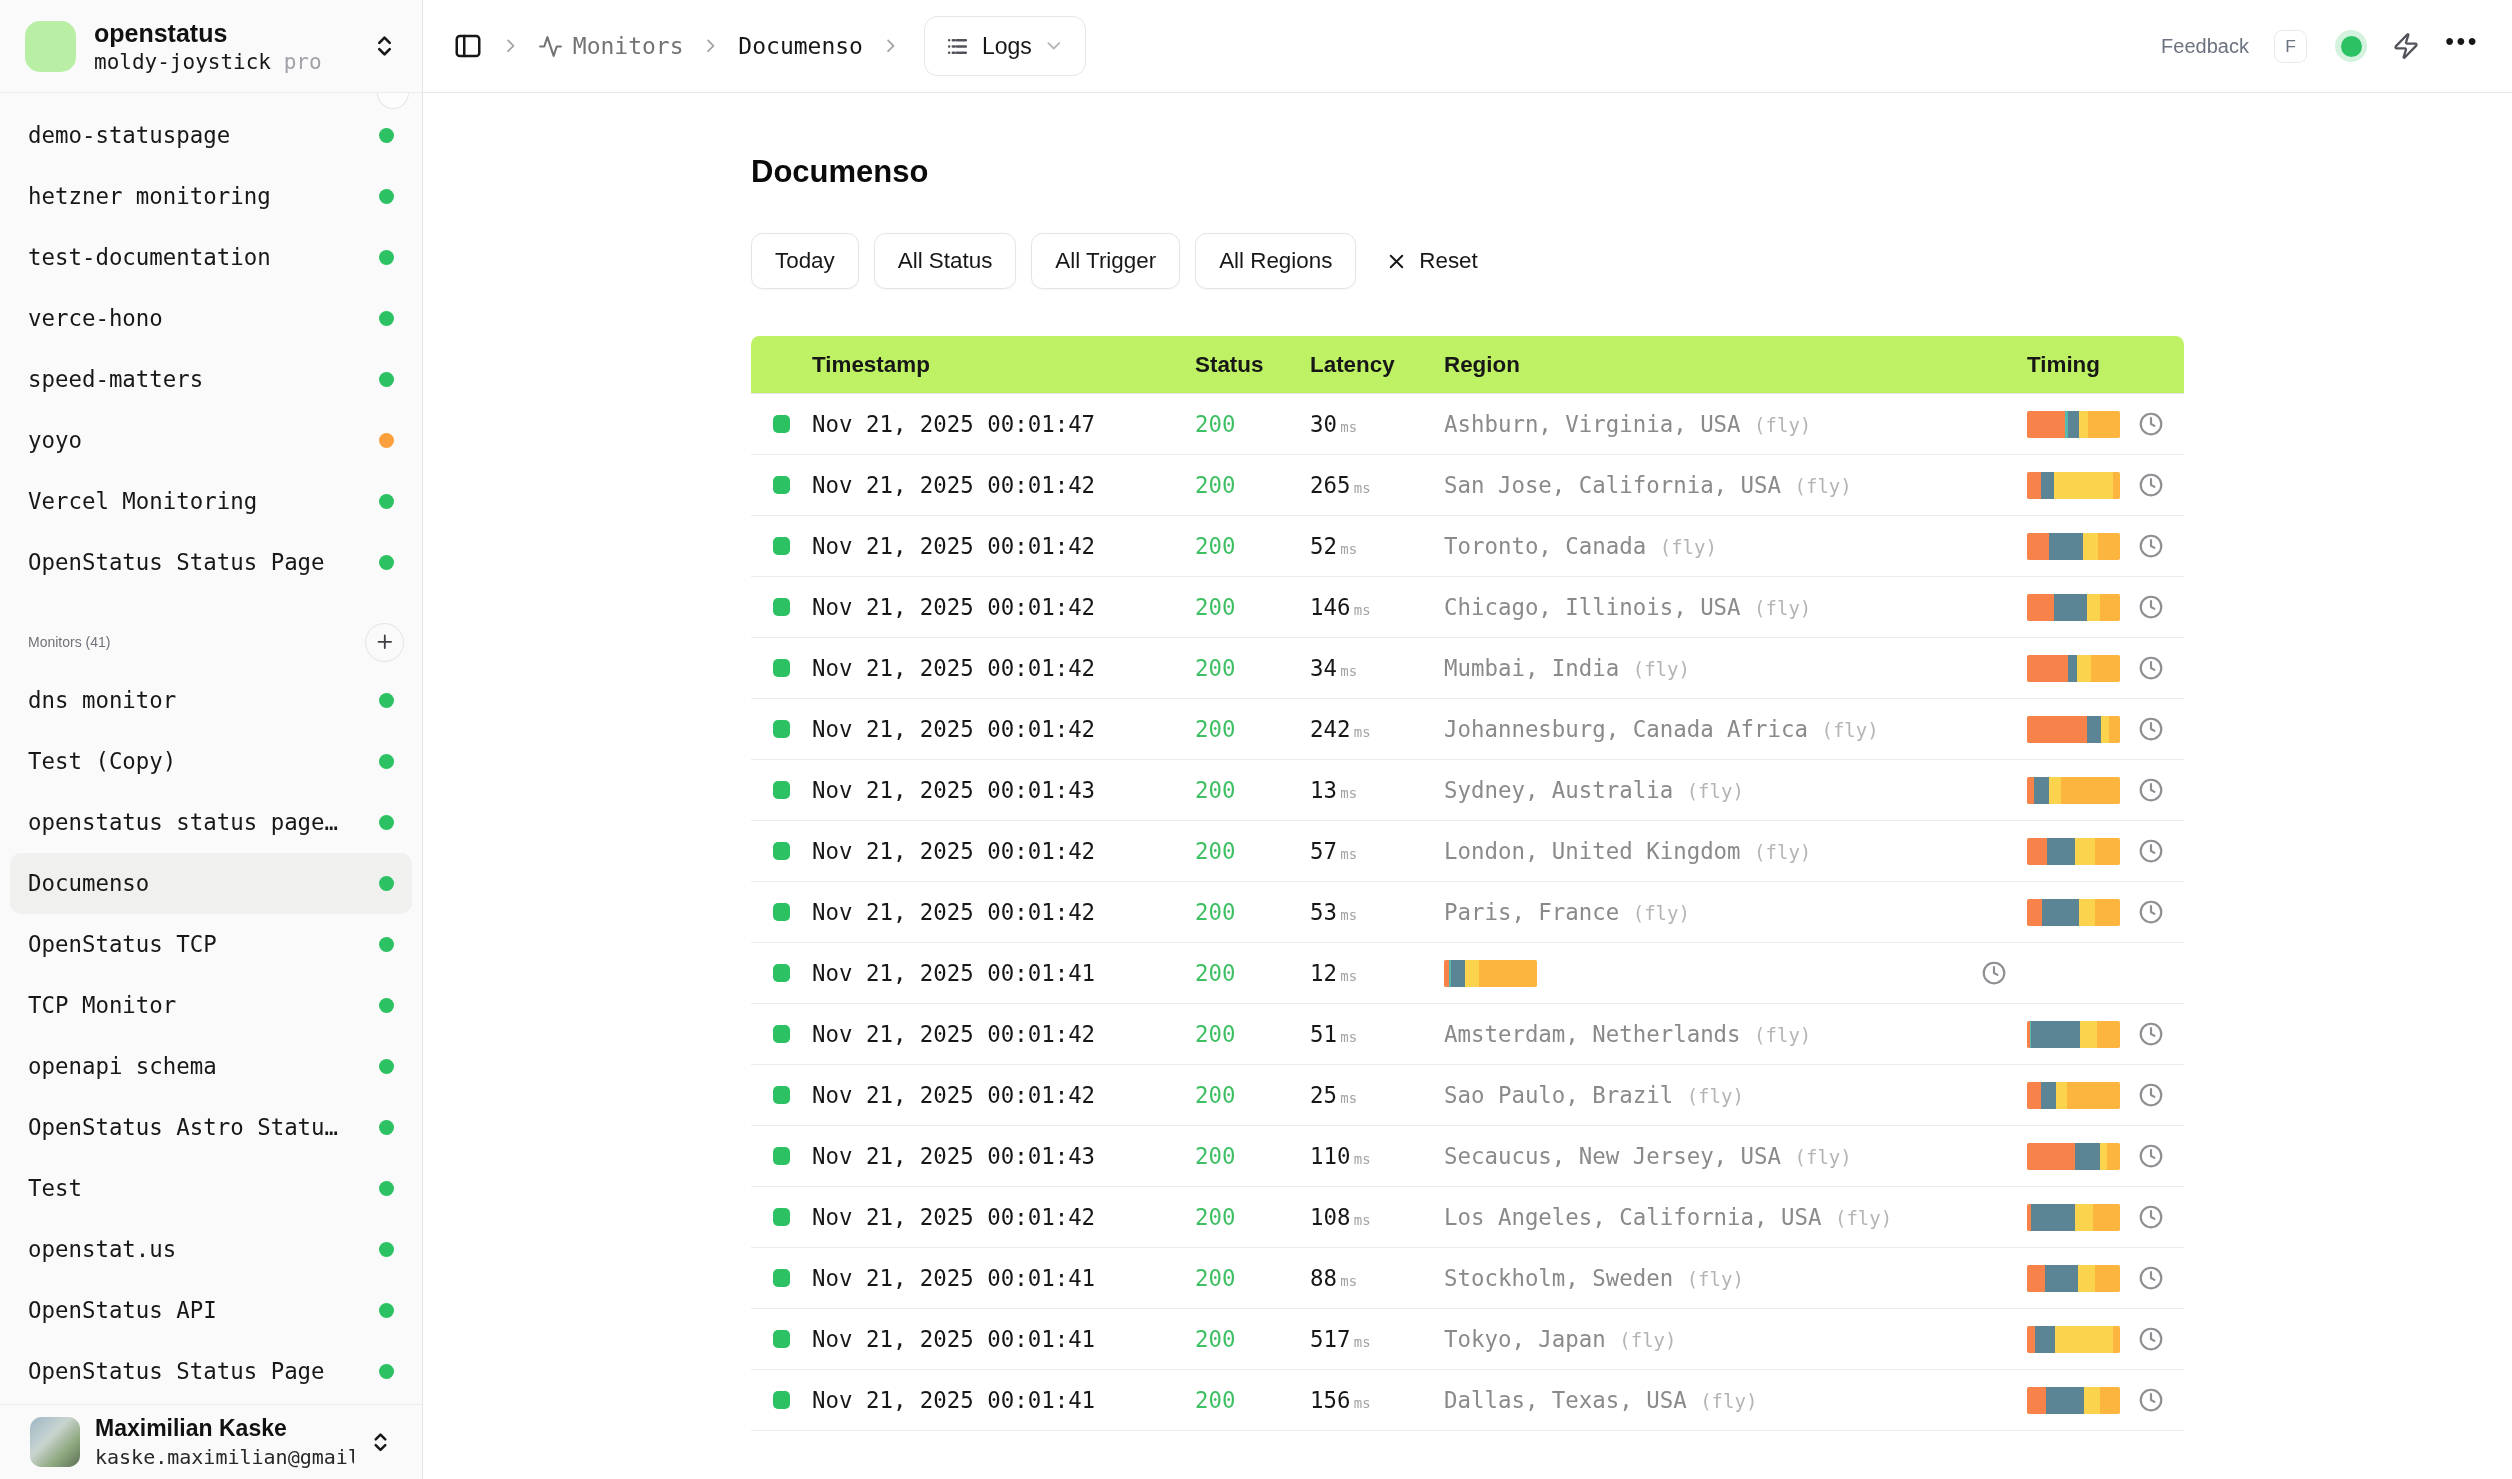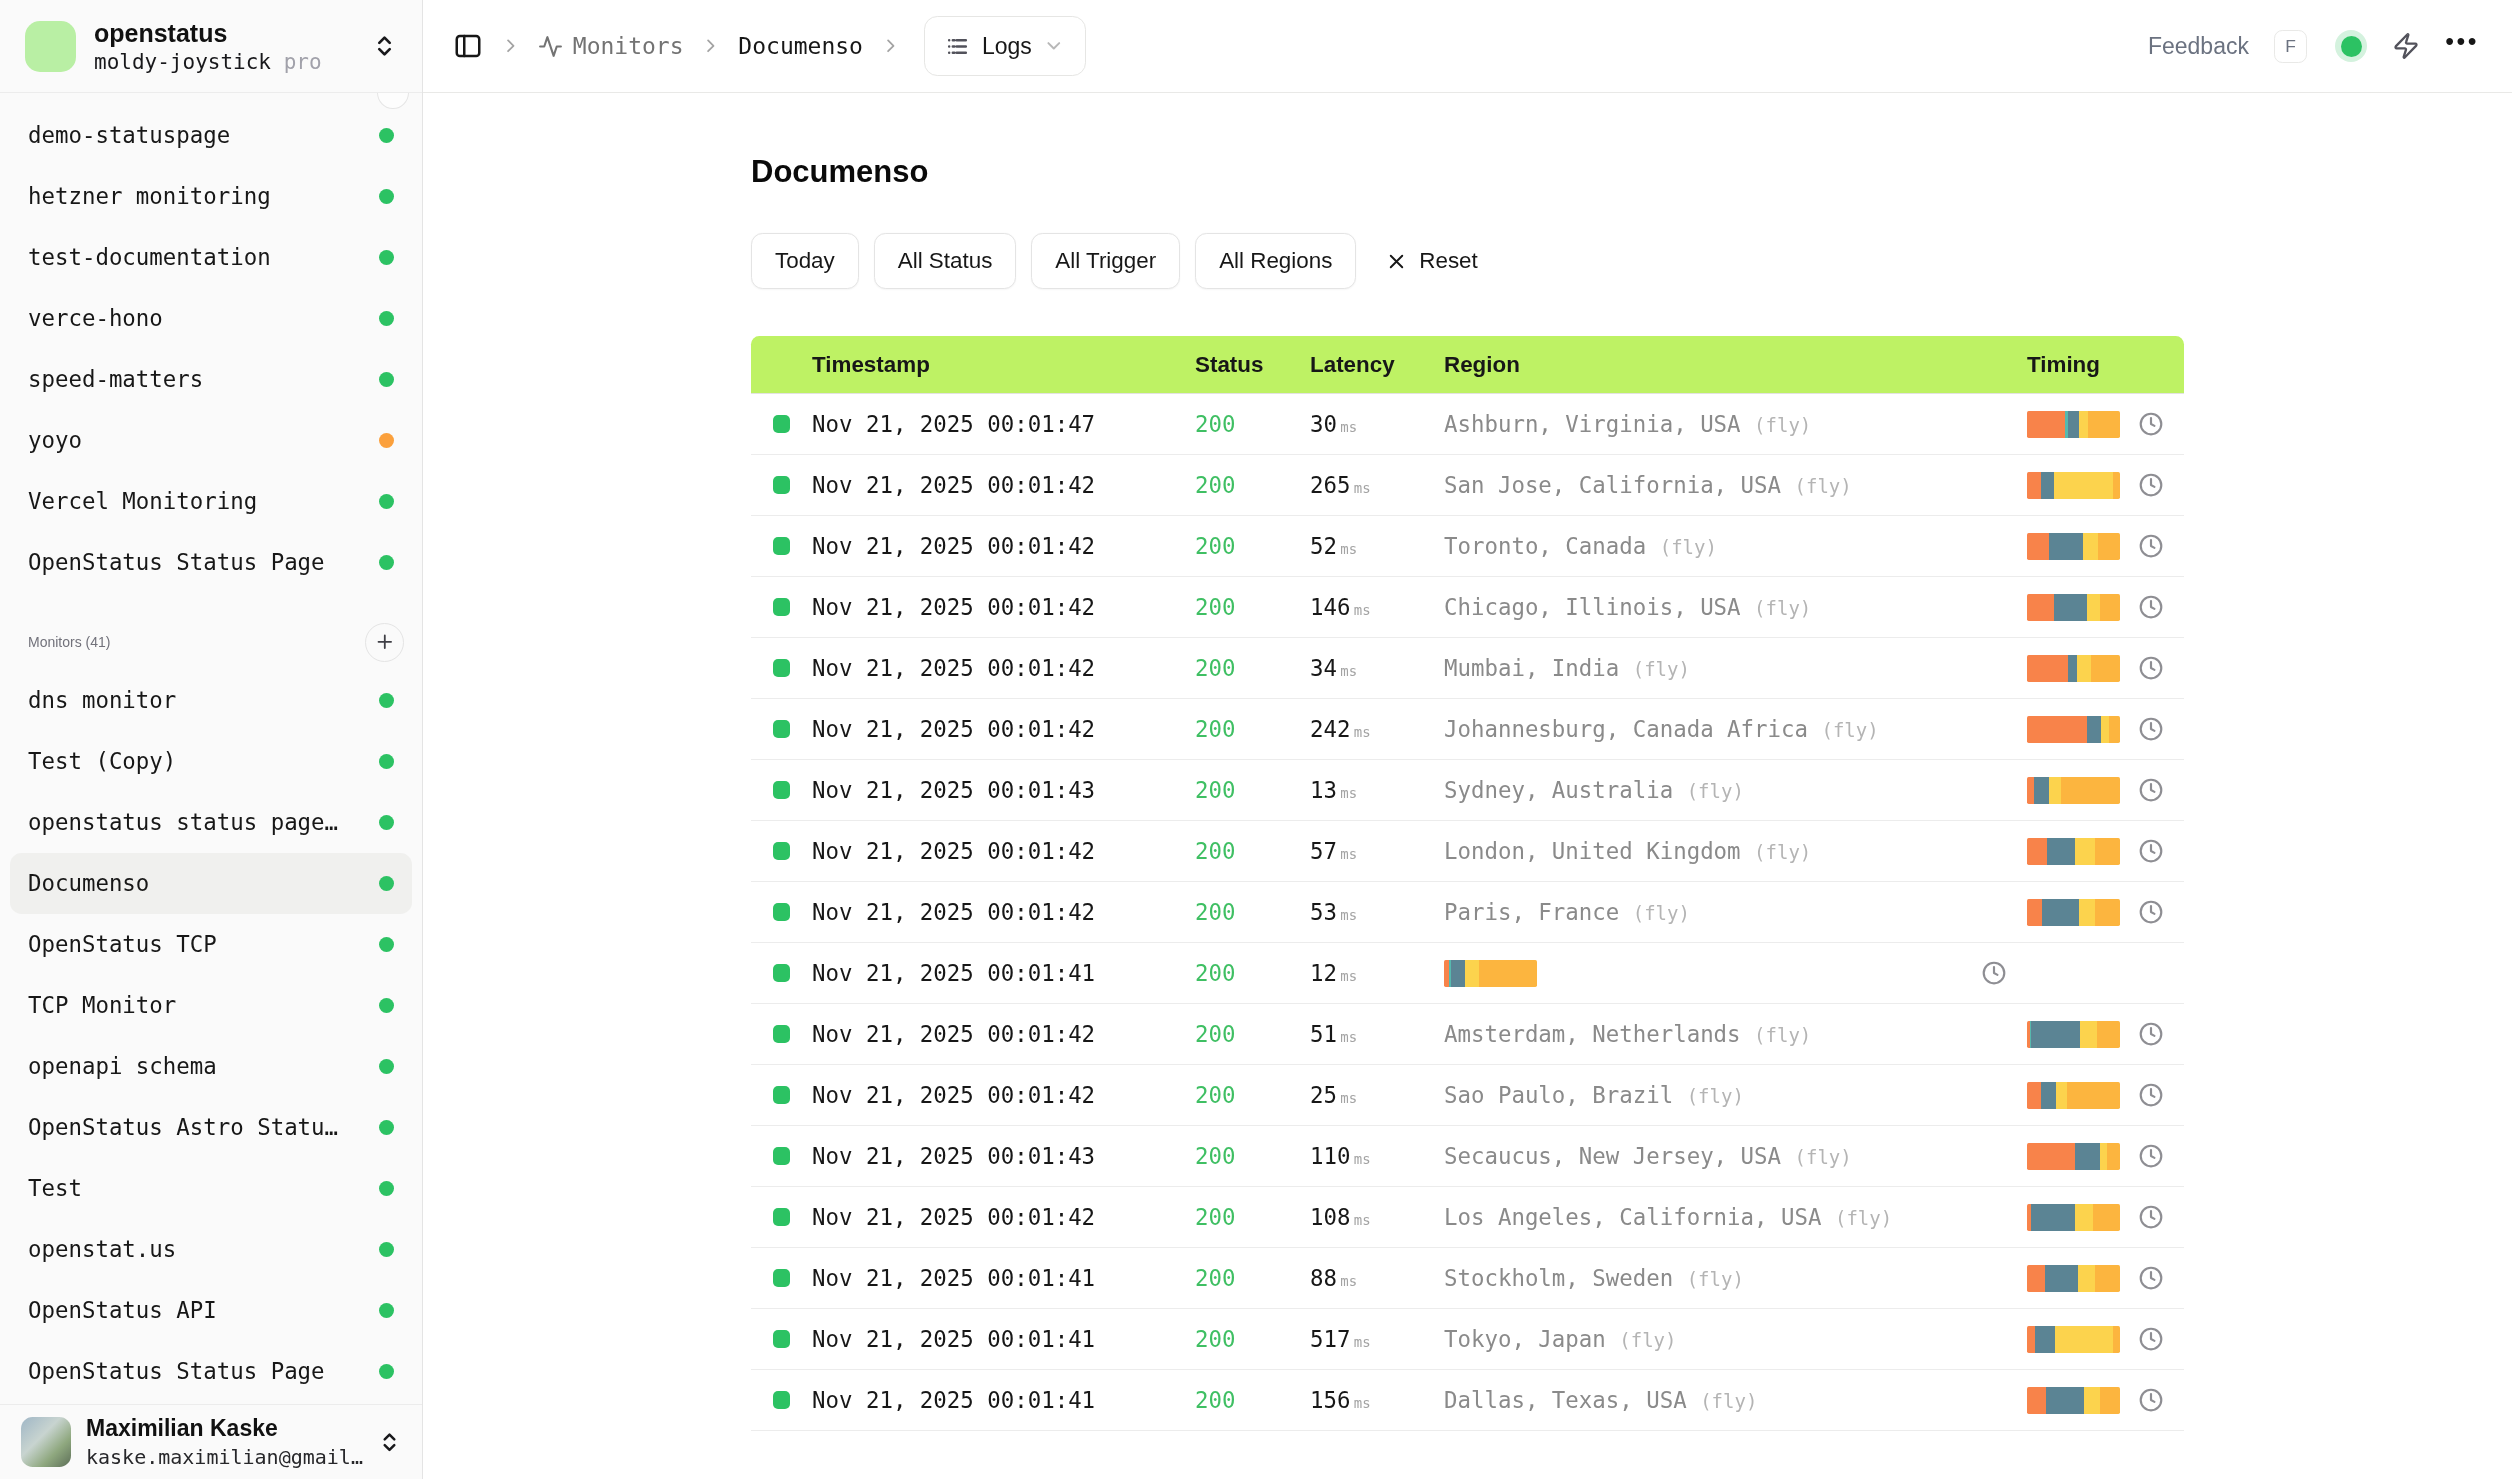--- a/index.html
+++ b/index.html
@@ -46,21 +46,21 @@
     margin:30px 18px 8.3px 28px; display:flex; align-items:center; justify-content:space-between;
   }
   .sb-section-label { font-family:"Liberation Sans", sans-serif; font-size:14px; color:#71717a; }
   .add-btn {
     width:39px; height:39px; border-radius:50%; border:0.8px solid #e4e4e4;
     background:#fafafa; display:flex; align-items:center; justify-content:center; cursor:pointer;
   }
 
   .sb-footer {
     flex-shrink:0; border-top:0.8px solid #ececec; height:75px;
-    display:flex; align-items:center; gap:15px; padding:0 21px;
+    display:flex; align-items:center; gap:15px; padding:0 30px;
   }
   .user-avatar {
     width:50px; height:50px; border-radius:11.6px; flex-shrink:0;
     background:linear-gradient(135deg,#9fb6c6 0%,#c8d4d0 40%,#8fa87f 70%,#5c6e57 100%);
   }
   .user-meta { flex:1; min-width:0; }
   .user-name { font-family:"Liberation Sans", sans-serif; font-weight:bold; font-size:23px; color:#111; line-height:1.2; }
   .user-email { font-size:20px; color:#27272a; margin-top:1.7px; white-space:nowrap; overflow:hidden; }
 
   
@@ -73,21 +73,21 @@
   .crumb-sep { color:#b8b8b8; display:flex; }
   .crumb-gray { color:#737373; display:flex; align-items:center; gap:10px; }
   .crumb-dark { color:#171717; }
   .logs-pill {
     display:flex; align-items:center; gap:11.6px;
     border:0.8px solid #e6e6e4; border-radius:13.3px; background:#fff;
     padding:0 20px; height:60px; margin-left:6.6px; cursor:pointer;
   }
   .logs-label { font-size:23px; color:#171717; }
   .topbar-right { margin-left:auto; display:flex; align-items:center; gap:25px; }
-  .feedback-label { font-size:23px; color:#6b7280; cursor:pointer; }
+  .feedback-label { font-size:20px; color:#6b7280; cursor:pointer; }
   .kbd {
     width:33px; height:33px; border:0.8px solid #e9e9e7; border-radius:8.3px;
     display:flex; align-items:center; justify-content:center;
     font-size:17.4px; color:#6b7280; background:#fff;
   }
   .status-ring {
     width:32px; height:32px; border-radius:50%; background:#d4f2de;
     display:flex; align-items:center; justify-content:center; cursor:pointer; margin-left:3.3px;
   }
   .status-ring .core { width:21px; height:21px; border-radius:50%; background:#2cc263; }

